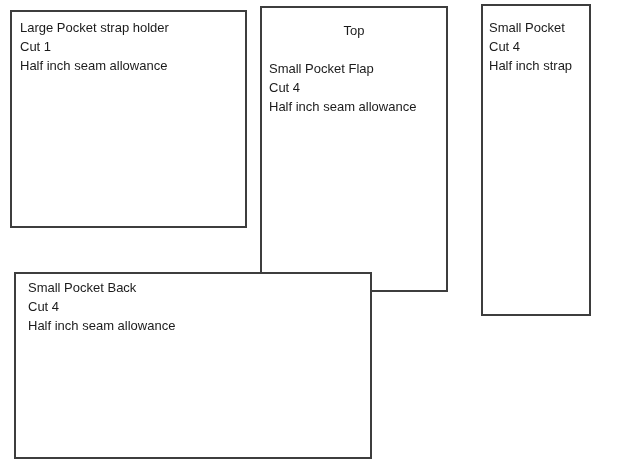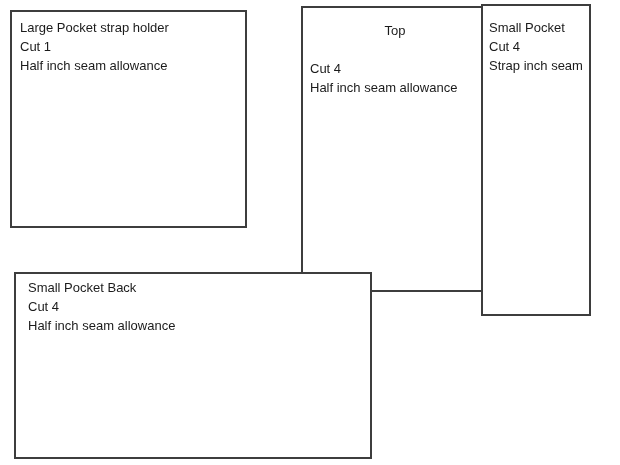--- a/index.html
+++ b/index.html
@@ -26,21 +26,20 @@
   }
   #box-large-pocket-strap-holder {
     left: 10px; top: 10px;
     width: 237px; height: 218px;
     padding: 6px 8px 0 8px;
   }
   #box-small-pocket-flap {
     left: 260px; top: 6px;
     width: 188px; height: 286px;
     padding: 13px 7px 0 7px;
-    margin-left: 41px;
   }
   #box-small-pocket-strap {
     left: 481px; top: 4px;
     width: 110px; height: 312px;
     padding: 12px 16px 0 6px;
   }
   #box-small-pocket-back {
     left: 14px; top: 272px;
     width: 358px; height: 187px;
     padding: 4px 12px 0 12px;
@@ -62,28 +61,29 @@
 
   <div class="box" id="box-large-pocket-strap-holder">
     <div class="line">Large Pocket strap holder</div>
     <div class="line">Cut 1</div>
     <div class="line">Half inch seam allowance</div>
   </div>
 
   <div class="box" id="box-small-pocket-flap">
     <div class="box-header">Top</div>
     <div class="spacer-line"></div>
+    <div class="line">Small Pocket Flap</div>
     <div class="line">Cut 4</div>
     <div class="line">Half inch seam allowance</div>
   </div>
 
   <div class="box" id="box-small-pocket-strap">
     <div class="line">Small Pocket</div>
     <div class="line">Cut 4</div>
-    <div class="line">Strap inch seam</div>
+    <div class="line">Half inch strap</div>
   </div>
 
   <div class="box" id="box-small-pocket-back">
     <div class="line">Small Pocket Back</div>
     <div class="line">Cut 4</div>
     <div class="line">Half inch seam allowance</div>
   </div>
 
 </div>
 

